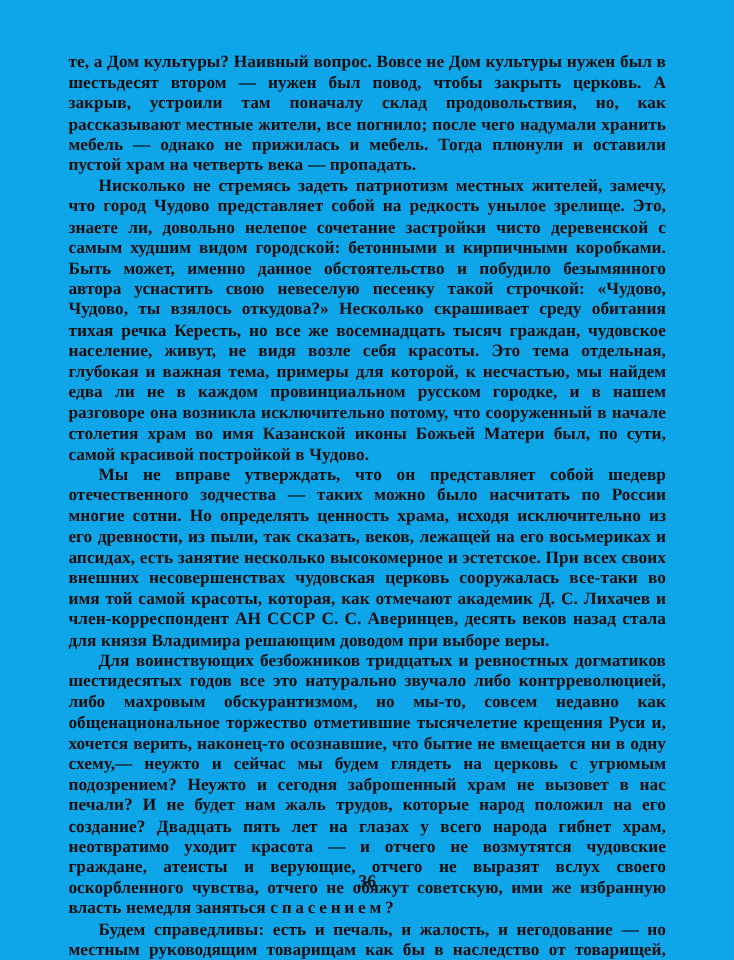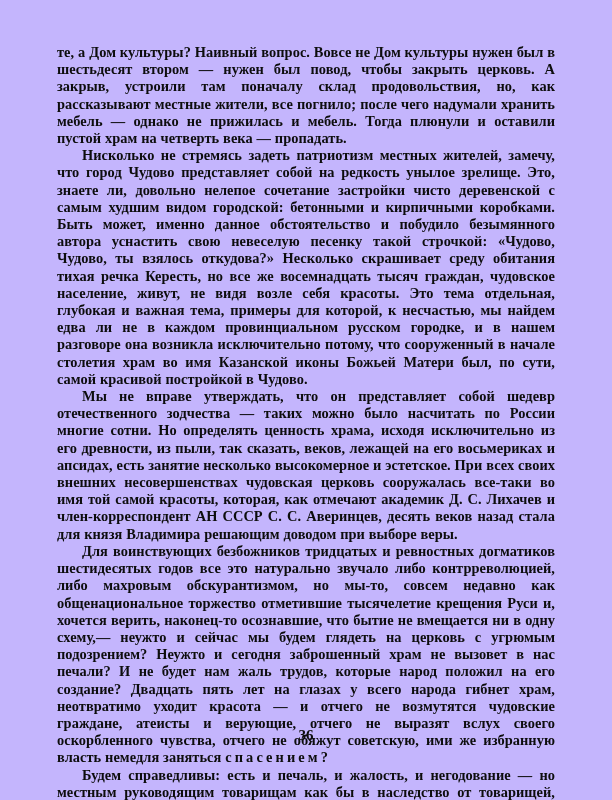--- a/index.html
+++ b/index.html
@@ -11,21 +11,21 @@
     width: 612px;
     height: 800px;
     overflow: hidden;
     font-family: "Liberation Serif", "DejaVu Serif", serif;
     color: #0d0d0d;
   }
   .page {
     position: relative;
     width: 612px;
     height: 800px;
-    background: #c4b5fd;
+    background: #0ea5e9;
   }
   .textblock {
     position: absolute;
     left: 57px;
     top: 44px;
     width: 498px;
   }
   .para {
     margin: 0;
     text-indent: 25px;

